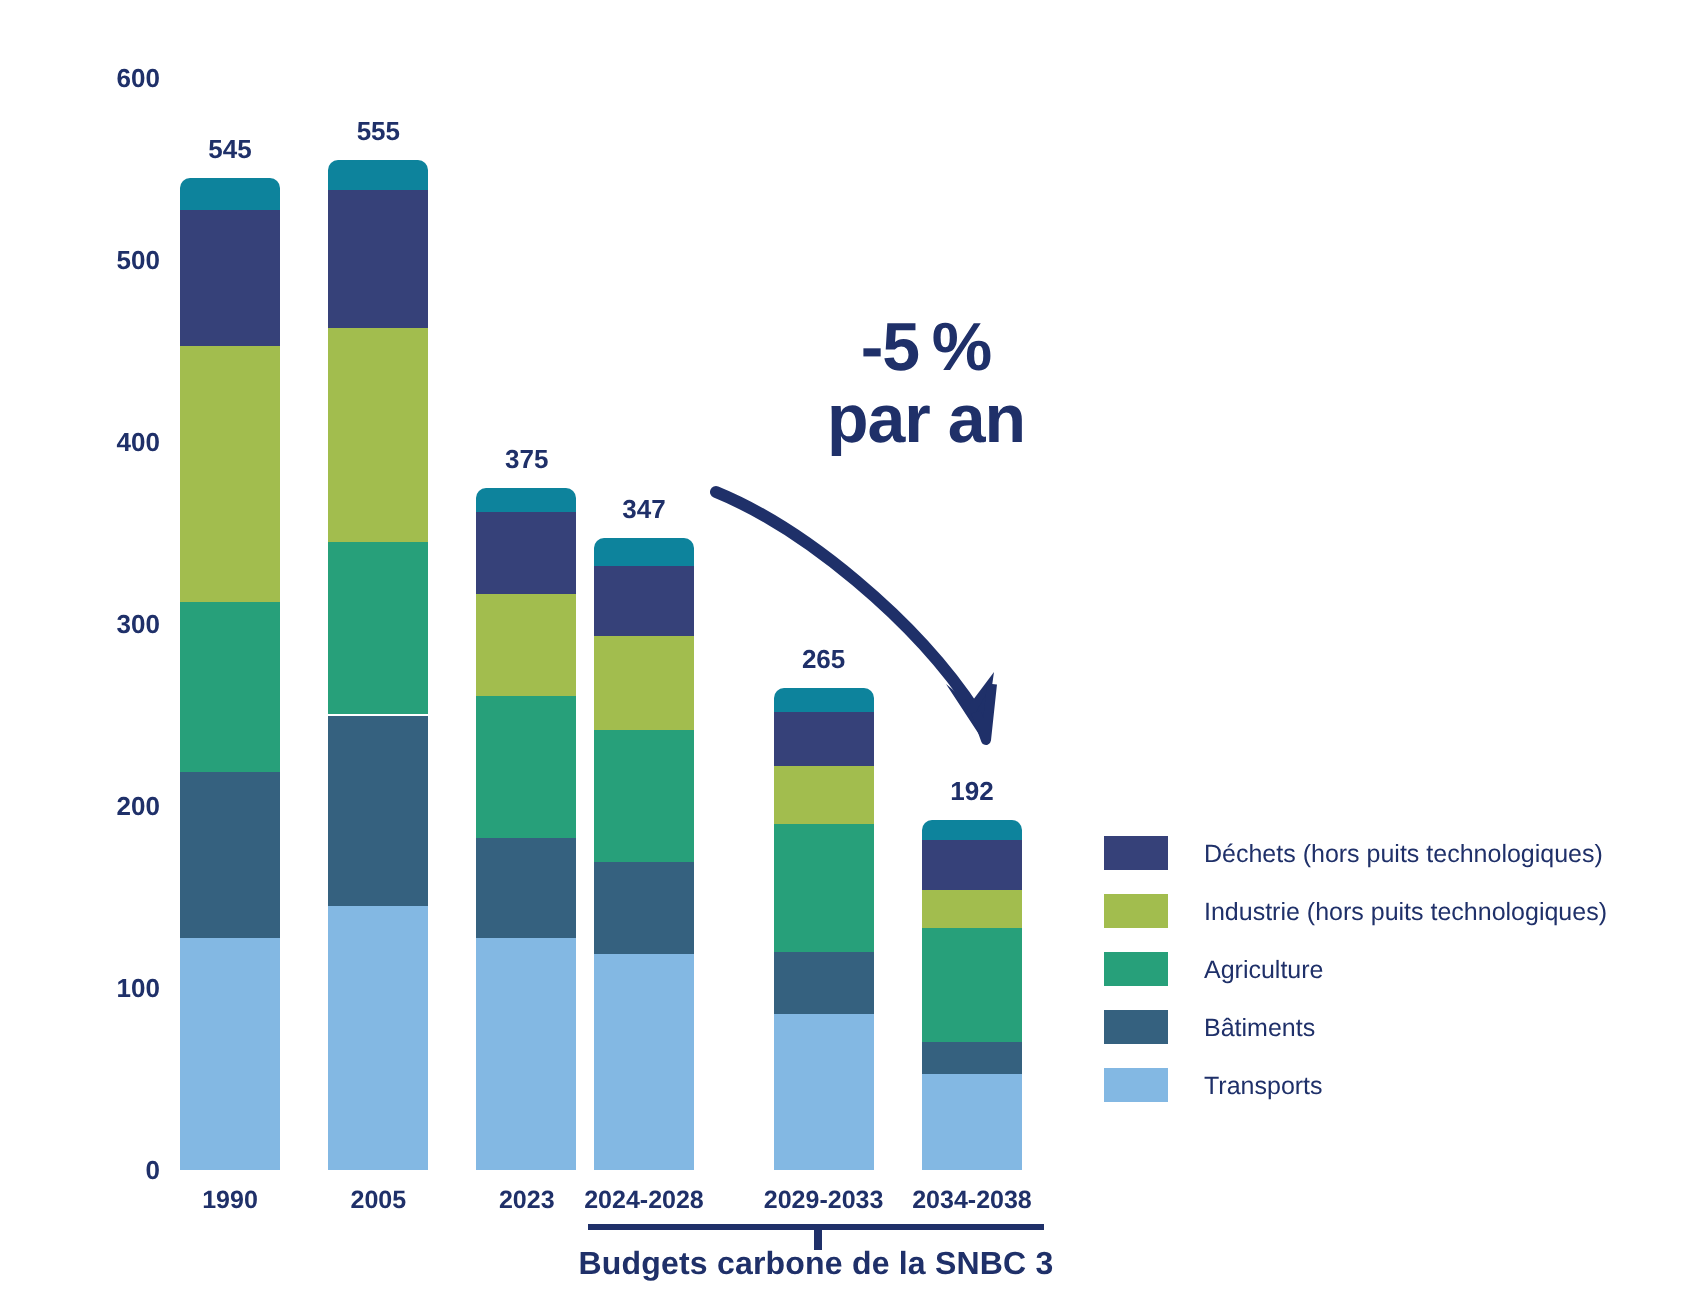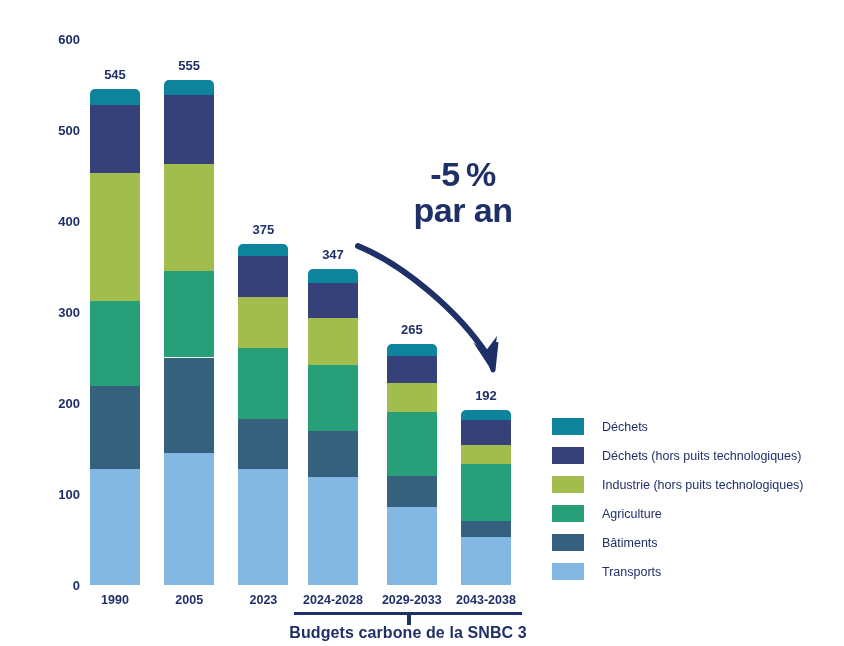--- a/index.html
+++ b/index.html
@@ -102,21 +102,21 @@
       <div class="bar-group" style="left: 238.4px; top: 0px; height: 504px;">
         <div class="seg" title="Transports: 127" style="top: 469.43px; height: 115.57px; background: rgb(131, 184, 227);"></div>
         <div class="seg" title="Bâtiments: 55" style="top: 419.38px; height: 50.05px; background: rgb(53, 97, 127);"></div>
         <div class="seg" title="Agriculture: 78" style="top: 348.4px; height: 70.98px; background: rgb(39, 160, 122);"></div>
         <div class="seg" title="Industrie (hors puits technologiques): 56" style="top: 297.44px; height: 50.96px; background: rgb(162, 189, 78);"></div>
         <div class="seg" title="Énergie (hors puits technologiques): 45" style="top: 256.49px; height: 40.95px; background: rgb(54, 65, 121);"></div>
         <div class="seg top" title="Déchets: 14" style="top: 243.75px; height: 12.74px; background: rgb(13, 131, 156);"></div>
         <div class="bar-total" style="top: 221.75px;">375</div>
         <div class="xlabel" style="top: 593px;">2023</div>
       </div>
-      <div class="bar-group" style="left: 308px; top: 0px; height: 646px;">
+      <div class="bar-group" style="left: 297px; top: 0px; height: 646px;">
         <div class="seg" title="Transports: 119" style="top: 476.71px; height: 108.29px; background: rgb(131, 184, 227);"></div>
         <div class="seg" title="Bâtiments: 50" style="top: 431.21px; height: 45.5px; background: rgb(53, 97, 127);"></div>
         <div class="seg" title="Agriculture: 73" style="top: 364.78px; height: 66.43px; background: rgb(39, 160, 122);"></div>
         <div class="seg" title="Industrie (hors puits technologiques): 51" style="top: 318.37px; height: 46.41px; background: rgb(162, 189, 78);"></div>
         <div class="seg" title="Énergie (hors puits technologiques): 39" style="top: 282.88px; height: 35.49px; background: rgb(54, 65, 121);"></div>
         <div class="seg top" title="Déchets: 15" style="top: 269.23px; height: 13.65px; background: rgb(13, 131, 156);"></div>
         <div class="bar-total" style="top: 247.23px;">347</div>
         <div class="xlabel" style="top: 593px;">2024-2028</div>
       </div>
       <div class="bar-group" style="left: 386.8px; top: 0px; height: 646px;">
@@ -130,44 +130,40 @@
         <div class="xlabel" style="top: 593px;">2029-2033</div>
       </div>
       <div class="bar-group" style="left: 461px; top: 0px; height: 646px;">
         <div class="seg" title="Transports: 53" style="top: 536.77px; height: 48.23px; background: rgb(131, 184, 227);"></div>
         <div class="seg" title="Bâtiments: 17" style="top: 521.3px; height: 15.47px; background: rgb(53, 97, 127);"></div>
         <div class="seg" title="Agriculture: 63" style="top: 463.97px; height: 57.33px; background: rgb(39, 160, 122);"></div>
         <div class="seg" title="Industrie (hors puits technologiques): 21" style="top: 444.86px; height: 19.11px; background: rgb(162, 189, 78);"></div>
         <div class="seg" title="Énergie (hors puits technologiques): 27" style="top: 420.29px; height: 24.57px; background: rgb(54, 65, 121);"></div>
         <div class="seg top" title="Déchets: 11" style="top: 410.28px; height: 10.01px; background: rgb(13, 131, 156);"></div>
         <div class="bar-total" style="top: 388.28px;">192</div>
-        <div class="xlabel" style="top: 593px;">2043-2038</div>
+        <div class="xlabel" style="top: 593px;">2034-2038</div>
       </div>
     </div>
 
   <div id="bracket-line"></div>
   <div id="bracket-stem"></div>
   <div id="bracket-label">Budgets carbone de la SNBC 3</div>
 
   <div id="annot">
     <span class="l1">-5 %</span>
     <span class="l2">par an</span>
   </div>
 
   <svg id="arrow" viewBox="0 0 190 160" xmlns="http://www.w3.org/2000/svg">
     <path d="M 18 16 C 62 34 118 80 148 126" fill="none" stroke="#1f3069" stroke-width="6" stroke-linecap="round"></path>
     <path d="M 133 112 L 152 141 L 157 106 L 145 122 Z" fill="#1f3069"></path>
     <path d="M 148 126 L 153 140 L 156 112" fill="#1f3069" stroke="#1f3069" stroke-width="5" stroke-linejoin="round"></path>
   </svg>
 
   <div id="legend">
-      <div class="legend-row">
-        <span class="swatch" style="background: rgb(13, 131, 156);"></span>
-        <span class="legend-label">Déchets</span>
-      </div>
       <div class="legend-row">
         <span class="swatch" style="background: rgb(54, 65, 121);"></span>
         <span class="legend-label">Déchets (hors puits technologiques)</span>
       </div>
       <div class="legend-row">
         <span class="swatch" style="background: rgb(162, 189, 78);"></span>
         <span class="legend-label">Industrie (hors puits technologiques)</span>
       </div>
       <div class="legend-row">
         <span class="swatch" style="background: rgb(39, 160, 122);"></span>

